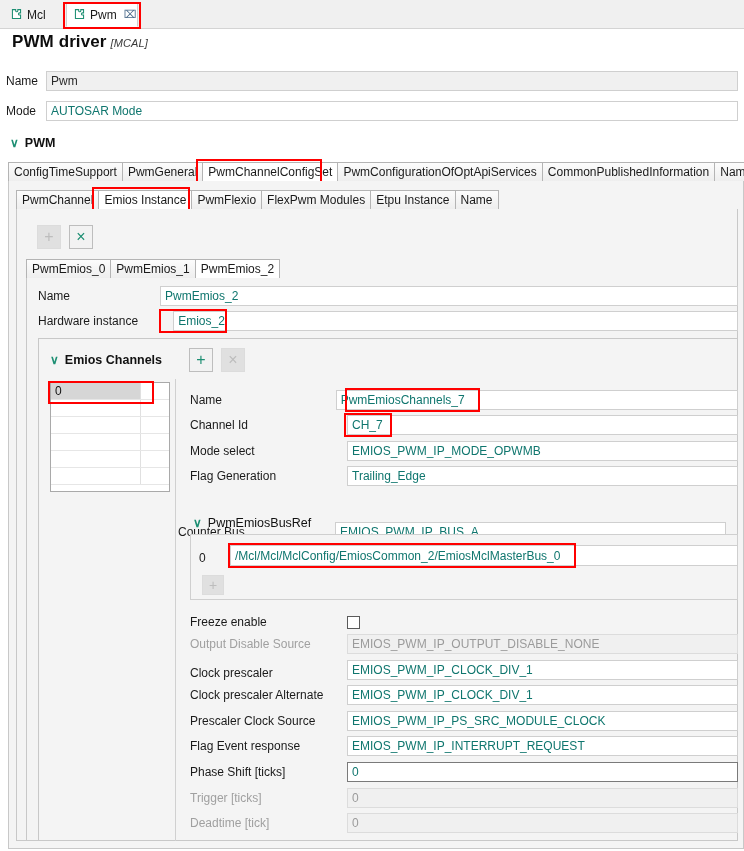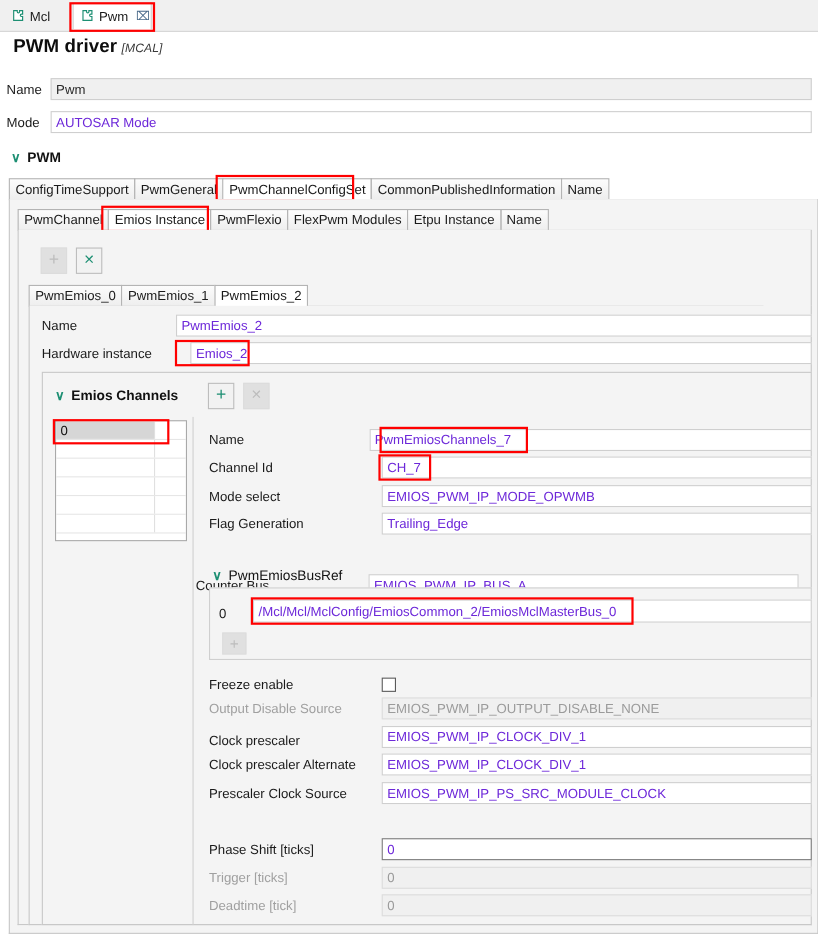--- a/index.html
+++ b/index.html
@@ -40,21 +40,21 @@
   .page-title .sub {
     font-size: 11px; font-weight: normal; font-style: italic; color:#3a3a3a;
     margin-left: 4px;
   }
 
   .toprow { position: absolute; left: 6px; height: 20px; display:flex; align-items:center; }
   .toprow .lbl { width: 40px; font-size: 12px; color:#1a1a1a; }
   .fld {
     height: 20px; border: 1px solid #cfcfcf; background:#fff;
     display:flex; align-items:center; padding: 0 4px;
-    font-size: 12px; color:#6d28d9; white-space: nowrap; overflow:hidden;
+    font-size: 12px; color:#0f766e; white-space: nowrap; overflow:hidden;
   }
   .fld.ro { background:#f0f0f0; color:#2a2a2a; }
   .fld.disabled { background:#f0f0f0; color:#9b9b9b; border-color:#dcdcdc; }
 
   
   .twisty-hdr { position:absolute; display:flex; align-items:center; gap:6px; }
   .chev { color:#1d8f73; font-size: 12px; line-height: 1; font-weight: bold;}
   .twisty-hdr .t { font-weight: bold; font-size: 12.5px; color:#111; }
 
   
@@ -145,20 +145,21 @@
 
   <div class="twisty-hdr" style="left:10px;top:136px;">
     <span class="chev">∨</span>
     <span class="t">PWM</span>
   </div>
 
   <div class="tabrow" style="left:8px;top:161px;width:736px;">
     <div class="tb">ConfigTimeSupport</div>
     <div class="tb">PwmGeneral</div>
     <div class="tb sel">PwmChannelConfigSet</div>
+    <div class="tb">PwmConfigurationOfOptApiServices</div>
     <div class="tb">CommonPublishedInformation</div>
     <div class="tb">Name</div>
     <div class="filler"></div>
   </div>
   <div class="redbox" style="left:196px;top:159px;width:126px;height:24px;"></div>
 
   <div class="panel" style="left:8px;top:181px;width:736px;height:668px;border-top:none;background:#f4f4f4;"></div>
 
   <div class="tabrow" style="left:16px;top:189px;width:722px;">
     <div class="tb">PwmChannel</div>
@@ -306,20 +307,24 @@
   <div class="frow" style="left:190px;top:685px;width:548px;">
     <div class="flabel" style="width:157px;">Clock prescaler Alternate</div>
     <div class="fld" style="width:391px;">EMIOS_PWM_IP_CLOCK_DIV_1</div>
   </div>
 
   <div class="frow" style="left:190px;top:711px;width:548px;">
     <div class="flabel" style="width:157px;">Prescaler Clock Source</div>
     <div class="fld" style="width:391px;">EMIOS_PWM_IP_PS_SRC_MODULE_CLOCK</div>
   </div>
 
+  <div class="frow" style="left:190px;top:736px;width:548px;">
+    <div class="flabel" style="width:157px;">Flag Event response</div>
+    <div class="fld" style="width:391px;">EMIOS_PWM_IP_INTERRUPT_REQUEST</div>
+  </div>
 
   <div class="frow" style="left:190px;top:762px;width:548px;">
     <div class="flabel" style="width:157px;">Phase Shift [ticks]</div>
     <div class="fld" style="width:391px;border-color:#7a7a7a;">0</div>
   </div>
 
   <div class="frow" style="left:190px;top:788px;width:548px;">
     <div class="flabel dim" style="width:157px;">Trigger [ticks]</div>
     <div class="fld disabled" style="width:391px;">0</div>
   </div>

